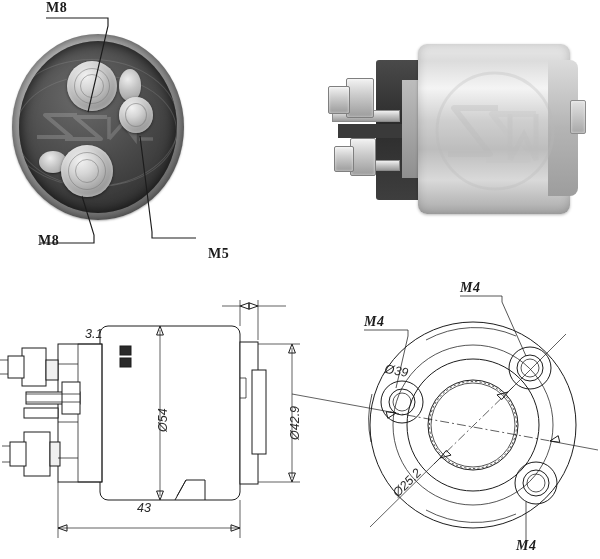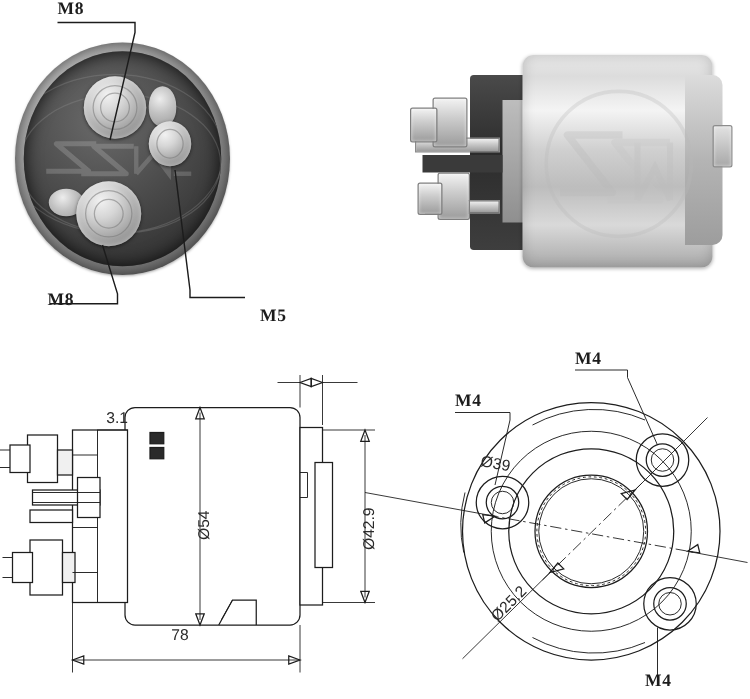--- a/index.html
+++ b/index.html
@@ -5,21 +5,21 @@
   html,body{margin:0;padding:0;}
   body{
     width:600px;height:559px;
     background:#ffffff;
     font-family:"Liberation Serif", serif;
     color:#1a1a1a;
     position:relative;
     overflow:hidden;
   }
   .sheet{position:absolute;inset:0;border-radius:29px;}
-  .panel{position:absolute;}
+  .panel{position:absolute;font-style:italic;}
 
   
   .lbl{
     position:absolute;
     font-family:"Liberation Serif", serif;
     font-size:14px;
     font-weight:600;
     letter-spacing:.5px;
     color:#1c1c1c;
     white-space:nowrap;
@@ -267,21 +267,21 @@
       <path class="ext" d="M58 200 L58 256"></path>
       <path class="ext" d="M240 218 L240 256"></path>
       <path class="ext" d="M58 246 L240 246"></path>
       <path class="ln" d="M58 246 l9 -3.2 v6.4 z"></path>
       <path class="ln" d="M240 246 l-9 -3.2 v6.4 z"></path>
     </svg>
 
     <div class="dim" style="left:85px;top:45px;">3.1</div>
     <div class="dim rot90" style="left:156px;top:150px;">Ø54</div>
     <div class="dim rot90" style="left:288px;top:158px;">Ø42.9</div>
-    <div class="dim" style="left:137px;top:219px;">78</div>
+    <div class="dim" style="left:137px;top:219px;">43</div>
   </div>
 
   <div class="panel" id="draw-end">
     <svg class="dw" width="270" height="277" viewBox="0 0 270 277">
 
       <circle class="ln" cx="143" cy="143" r="103"></circle>
 
       <circle class="ln thin" cx="143" cy="143" r="80"></circle>
 
       <circle class="ln" cx="143" cy="143" r="66"></circle>

